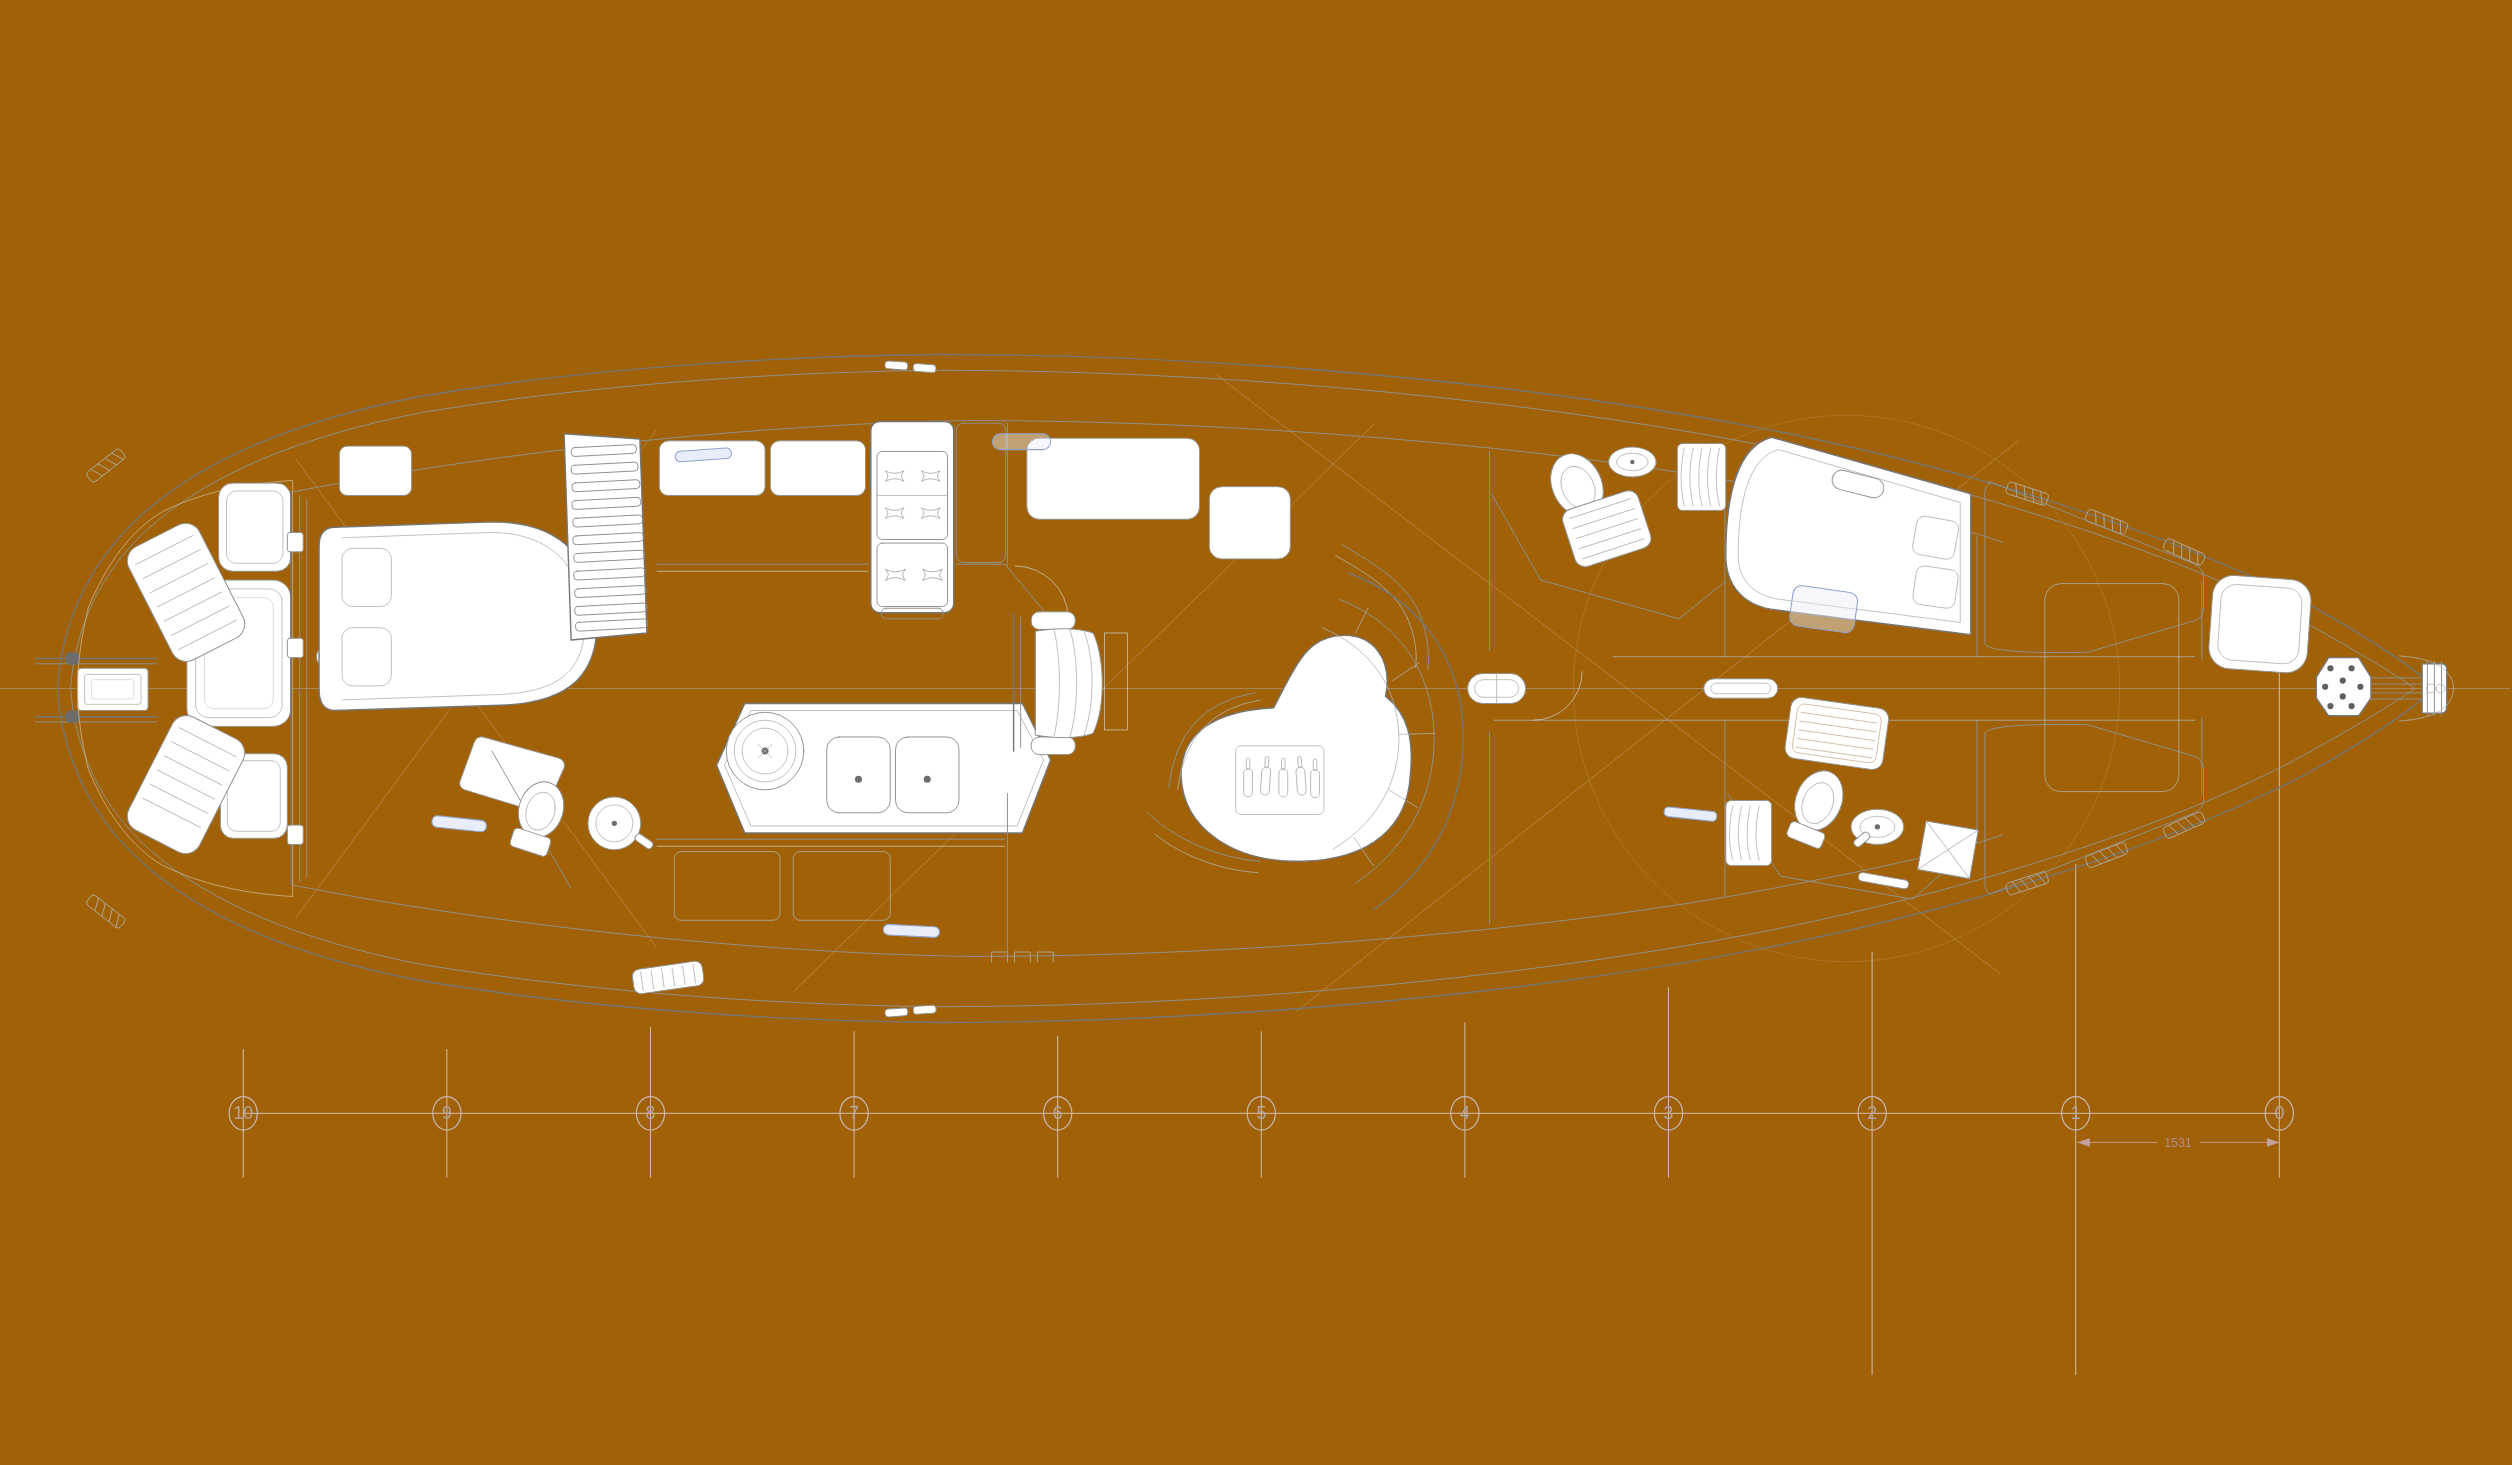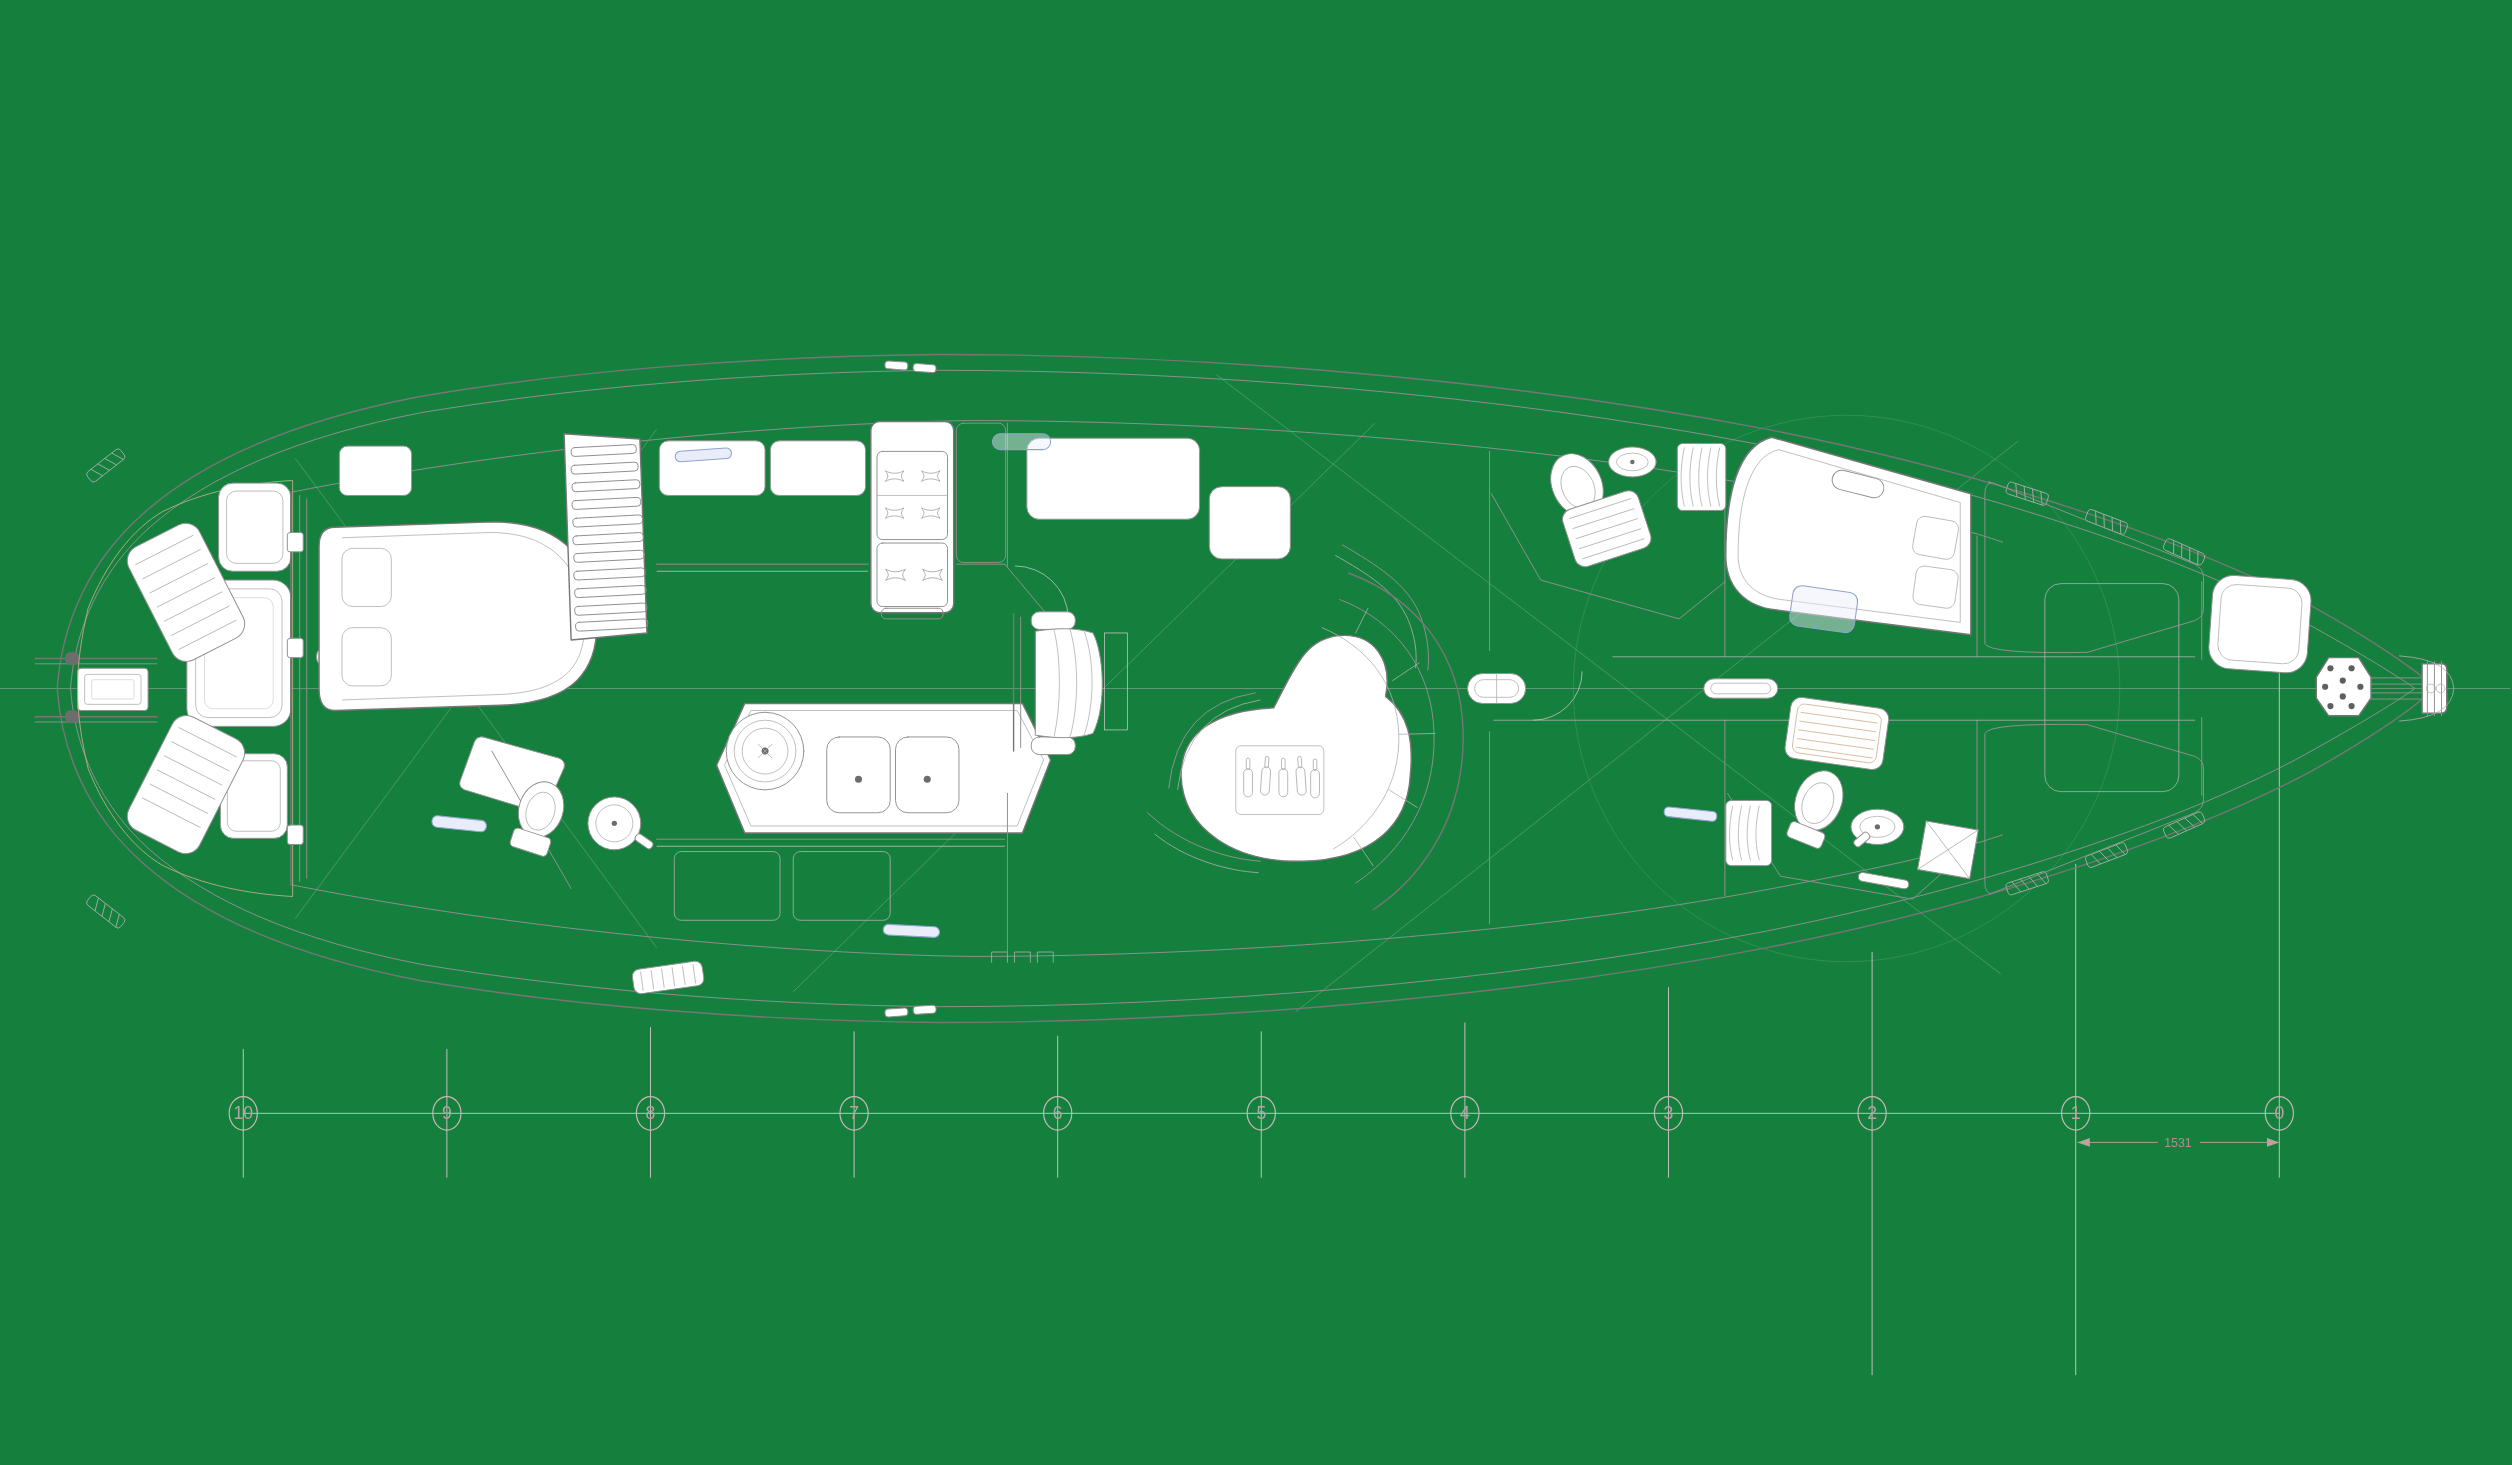--- a/index.html
+++ b/index.html
@@ -1,16 +1,16 @@
 <!DOCTYPE html>
 <html style="font-size:14px"><head>
 <meta charset="utf-8">
 <style>
   html,body{margin:0;padding:0;background:#ffffff;}
-  #canvas{position:relative;width:2512px;height:1466px;background:#15803d;overflow:hidden;
+  #canvas{position:relative;width:2512px;height:1466px;background:#a16207;overflow:hidden;
           font-family:"Liberation Sans",sans-serif;}
   svg{position:absolute;left:0;top:0;}
   .s-main{stroke:#767676;stroke-width:1.6;fill:none;stroke-linecap:round;stroke-linejoin:round}
   .s-med{stroke:#8f8f8f;stroke-width:1.1;fill:none;stroke-linecap:round;stroke-linejoin:round}
   .s-light{stroke:#b0b0b0;stroke-width:.9;fill:none}
   .s-faint{stroke:#cfcfcf;stroke-width:.8;fill:none}
   .s-teak{stroke:#cdb390;stroke-width:.9;fill:none}
   .f-white{fill:#ffffff}
   .f-none{fill:none}
   .blue{stroke:#8fa3cf;stroke-width:1.2;fill:#e8edf9}

